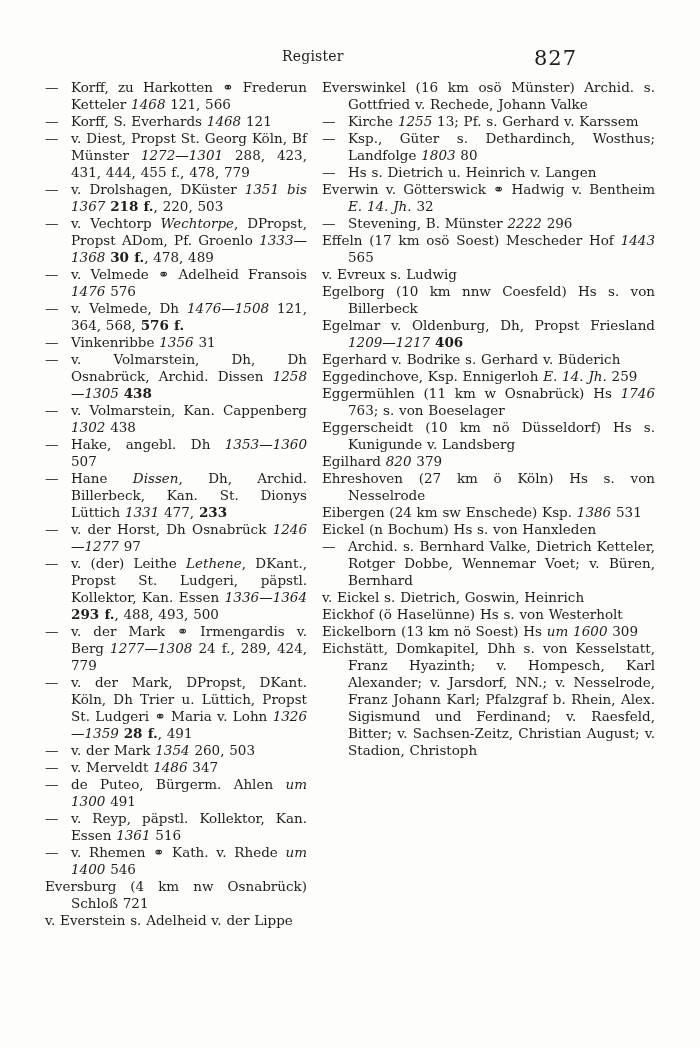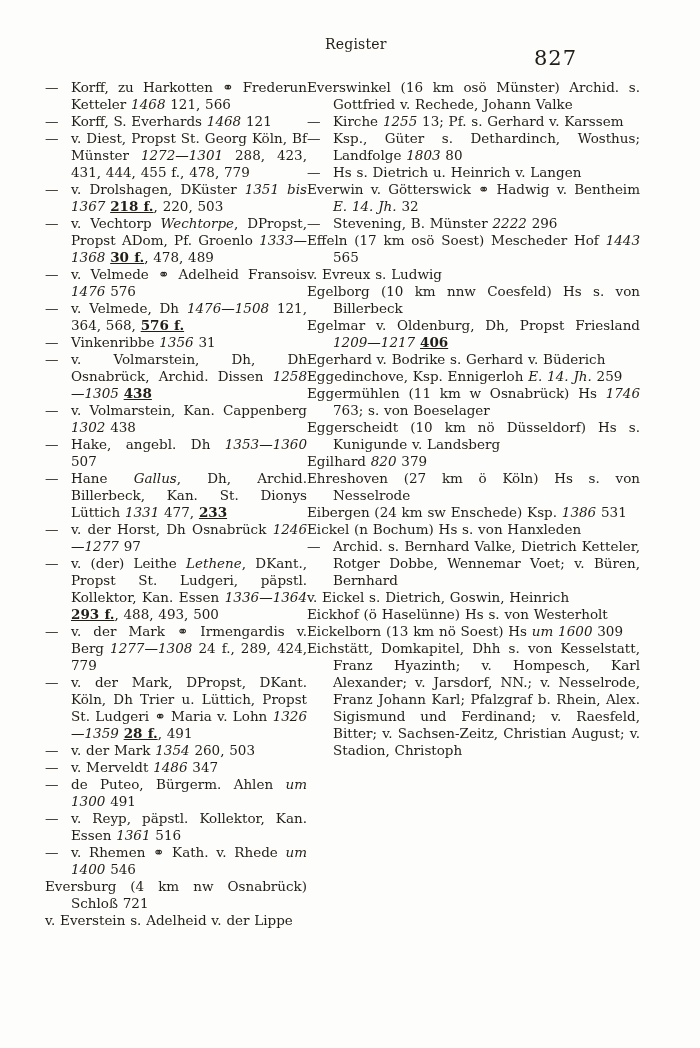--- a/index.html
+++ b/index.html
@@ -16,37 +16,38 @@
     line-height:17px;
     -webkit-font-smoothing:antialiased;
   }
   .page{position:relative;width:700px;height:1048px;}
   .running-head{
     position:relative;
     height:18px;
     padding-top:52px;
     font-size:14px;
   }
-  .rh-title{position:absolute;left:282px;top:36px;letter-spacing:.2px;margin-left:43px;}
+  .rh-title{position:absolute;left:282px;top:48px;letter-spacing:.2px;}
   .rh-page{position:absolute;left:534px;top:50px;font-size:21px;letter-spacing:1px;}
   .columns{
     display:flex;
     margin:9px 0 0 45px;
+    gap:15px;
   }
   .col{text-align:justify;}
   .col-left{width:262px;}
   .col-right{width:333px;}
   .entry{
     margin:0;
     padding-left:26px;
     text-indent:-26px;
     word-spacing:.5px;
   }
   .entry i{font-style:italic;}
-  .entry b{font-weight:bold;text-decoration:underline;}
+  .entry b{font-weight:bold;}
   .dash{display:inline-block;width:26px;text-indent:0;}
 </style>
 </head>
 <body>
 
 <div class="page">
   <div class="running-head">
     <span class="rh-title">Register</span>
     <span class="rh-page">827</span>
   </div>
@@ -56,21 +57,21 @@
         <p class="entry sub"><span class="dash">—</span>Korff, S. Everhards <i>1468</i> 121</p>
         <p class="entry sub"><span class="dash">—</span>v. Diest, Propst St. Georg Köln, Bf Münster <i>1272—1301</i> 288, 423, 431, 444, 455 f., 478, 779</p>
         <p class="entry sub"><span class="dash">—</span>v. Drolshagen, DKüster <i>1351 bis 1367</i> <b>218 f.</b>, 220, 503</p>
         <p class="entry sub"><span class="dash">—</span>v. Vechtorp <i>Wechtorpe</i>, DPropst, Propst ADom, Pf. Groenlo <i>1333—1368</i> <b>30 f.</b>, 478, 489</p>
         <p class="entry sub"><span class="dash">—</span>v. Velmede ⚭ Adelheid Fransois <i>1476</i> 576</p>
         <p class="entry sub"><span class="dash">—</span>v. Velmede, Dh <i>1476—1508</i> 121, 364, 568, <b>576 f.</b></p>
         <p class="entry sub"><span class="dash">—</span>Vinkenribbe <i>1356</i> 31</p>
         <p class="entry sub"><span class="dash">—</span>v. Volmarstein, Dh, Dh Osnabrück, Archid. Dissen <i>1258—1305</i> <b>438</b></p>
         <p class="entry sub"><span class="dash">—</span>v. Volmarstein, Kan. Cappenberg <i>1302</i> 438</p>
         <p class="entry sub"><span class="dash">—</span>Hake, angebl. Dh <i>1353—1360</i> 507</p>
-        <p class="entry sub"><span class="dash">—</span>Hane <i>Gallus</i>, Dh, Archid. Billerbeck, Kan. St. Dionys Lüttich <i>1331</i> 477, <b>233</b></p>
+        <p class="entry sub"><span class="dash">—</span>Hane <i>Dissen</i>, Dh, Archid. Billerbeck, Kan. St. Dionys Lüttich <i>1331</i> 477, <b>233</b></p>
         <p class="entry sub"><span class="dash">—</span>v. der Horst, Dh Osnabrück <i>1246—1277</i> 97</p>
         <p class="entry sub"><span class="dash">—</span>v. (der) Leithe <i>Lethene</i>, DKant., Propst St. Ludgeri, päpstl. Kollektor, Kan. Essen <i>1336—1364</i> <b>293 f.</b>, 488, 493, 500</p>
         <p class="entry sub"><span class="dash">—</span>v. der Mark ⚭ Irmengardis v. Berg <i>1277—1308</i> 24 f., 289, 424, 779</p>
         <p class="entry sub"><span class="dash">—</span>v. der Mark, DPropst, DKant. Köln, Dh Trier u. Lüttich, Propst St. Ludgeri ⚭ Maria v. Lohn <i>1326—1359</i> <b>28 f.</b>, 491</p>
         <p class="entry sub"><span class="dash">—</span>v. der Mark <i>1354</i> 260, 503</p>
         <p class="entry sub"><span class="dash">—</span>v. Merveldt <i>1486</i> 347</p>
         <p class="entry sub"><span class="dash">—</span>de Puteo, Bürgerm. Ahlen <i>um 1300</i> 491</p>
         <p class="entry sub"><span class="dash">—</span>v. Reyp, päpstl. Kollektor, Kan. Essen <i>1361</i> 516</p>
         <p class="entry sub"><span class="dash">—</span>v. Rhemen ⚭ Kath. v. Rhede <i>um 1400</i> 546</p>
         <p class="entry main">Eversburg (4 km nw Osnabrück) Schloß 721</p>

